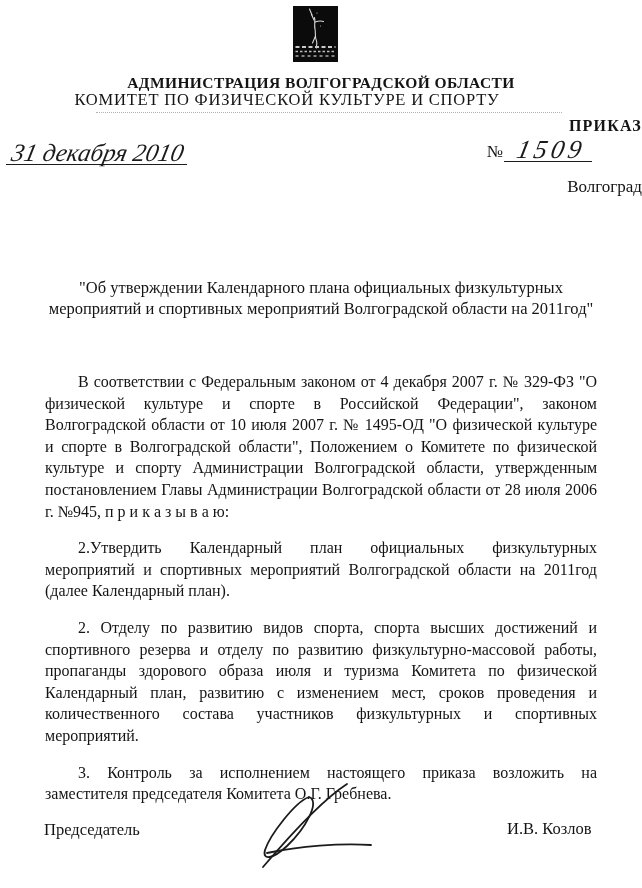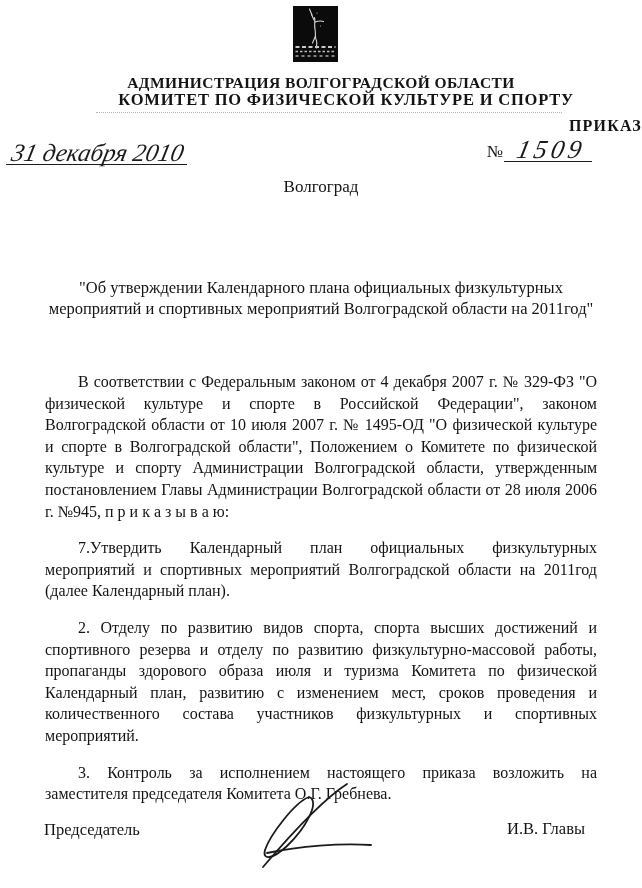--- a/index.html
+++ b/index.html
@@ -9,22 +9,22 @@
     font-family:"Liberation Serif", serif; color:#141414;
   }
   
   .emblem { position:absolute; left:293px; top:6px; width:45px; height:56px; }
   
   .org1 {
     position:absolute; top:74px; left:0; width:642px; text-align:center;
     font-size:15.5px; font-weight:700; letter-spacing:.4px; white-space:nowrap;
   }
   .org2 {
-    position:absolute; top:90px; left:0; width:574px; text-align:right;
-    font-size:16.5px; font-weight:700; letter-spacing:.8px; white-space:nowrap;
+    position:absolute; top:90px; left:0; width:574px; text-align:center;
+    font-size:16.5px; font-weight:400; letter-spacing:.8px; white-space:nowrap;
   }
   .artifact-line {
     position:absolute; top:112px; left:96px; width:466px; height:0;
     border-top:1px dotted rgba(0,0,0,.30);
   }
   .doctype {
     position:absolute; top:117px; left:0; width:642px; text-align:right;
     font-size:16px; font-weight:700; letter-spacing:1.2px;
   }
   
@@ -37,21 +37,21 @@
     transform:skewX(-12deg); transform-origin:left bottom;
     white-space:nowrap; color:#1b1b1b;
   }
   .date-hand { position:absolute; left:3px; bottom:-3px; font-size:25px; }
   .num-label { position:absolute; left:487px; top:142px; font-size:17px; }
   .num-group {
     position:absolute; left:504px; top:128px; width:88px; height:33px;
     border-bottom:1.5px solid #1c1c1c; text-align:center;
   }
   .num-hand { position:absolute; left:10px; bottom:-4px; font-size:26px; letter-spacing:4px; }
-  .city { position:absolute; top:177px; left:0; width:642px; text-align:center; font-size:17px;font-family:Liberation Serif, serif; }
+  .city { position:absolute; top:177px; left:0; width:642px; text-align:right; font-size:17px;font-family:Liberation Serif, serif; }
   
   .title { position:absolute; top:277px; left:30px; width:582px; font-size:16.5px; line-height:21px; }
   .tline { text-align:center; white-space:nowrap; }
   
   .body { position:absolute; top:356px; left:30px; width:582px; font-size:16px; line-height:21.6px; }
   .para { margin:15px; }
   .para.gap { margin-top:13px; }
   .pline { text-align:justify; text-align-last:justify; white-space:nowrap; }
   .pline.first { text-indent:33px; }
   .pline.last { text-align-last:left; }
@@ -106,40 +106,40 @@
       <div class="para">
         <div class="pline first">В соответствии с Федеральным законом от 4 декабря 2007 г. № 329-ФЗ "О</div>
         <div class="pline">физической культуре и спорте в Российской Федерации", законом</div>
         <div class="pline">Волгоградской области от 10 июля 2007 г. № 1495-ОД "О физической культуре</div>
         <div class="pline">и спорте в Волгоградской области", Положением о Комитете по физической</div>
         <div class="pline">культуре и спорту Администрации Волгоградской области, утвержденным</div>
         <div class="pline">постановлением Главы Администрации Волгоградской области от 28 июля 2006</div>
         <div class="pline last">г. №945, п р и к а з ы в а ю:</div>
       </div>
       <div class="para gap">
-        <div class="pline first">7.Утвердить Календарный план официальных физкультурных</div>
+        <div class="pline first">2.Утвердить Календарный план официальных физкультурных</div>
         <div class="pline">мероприятий и спортивных мероприятий Волгоградской области на 2011год</div>
         <div class="pline last">(далее Календарный план).</div>
       </div>
       <div class="para">
         <div class="pline first">2. Отделу по развитию видов спорта, спорта высших достижений и</div>
         <div class="pline">спортивного резерва и отделу по развитию физкультурно-массовой работы,</div>
         <div class="pline">пропаганды здорового образа июля и туризма Комитета по физической</div>
         <div class="pline">Календарный план, развитию с изменением мест, сроков проведения и</div>
         <div class="pline">количественного состава участников физкультурных и спортивных</div>
         <div class="pline last">мероприятий.</div>
       </div>
       <div class="para">
         <div class="pline first">3. Контроль за исполнением настоящего приказа возложить на</div>
         <div class="pline last">заместителя председателя Комитета О.Г. Гребнева.</div>
       </div>
     </div>
 
   <div class="sig-role">Председатель</div>
-  <div class="sig-name">И.В. Главы</div>
+  <div class="sig-name">И.В. Козлов</div>
 
   <svg class="sig-overlay" viewBox="0 0 642 888" xmlns="http://www.w3.org/2000/svg">
     <g stroke="#1b1b1b" stroke-width="1.8" fill="none" stroke-linecap="round">
       <path d="M263 867 C292 833 322 800 347 784"></path>
       <path d="M309 797 C321 801 305 829 287 846 C273 859 262 861 265 850 C270 835 295 802 309 797"></path>
       <path d="M267 853 C300 846 340 843 371 845"></path>
     </g>
   </svg>
 
 </div>

